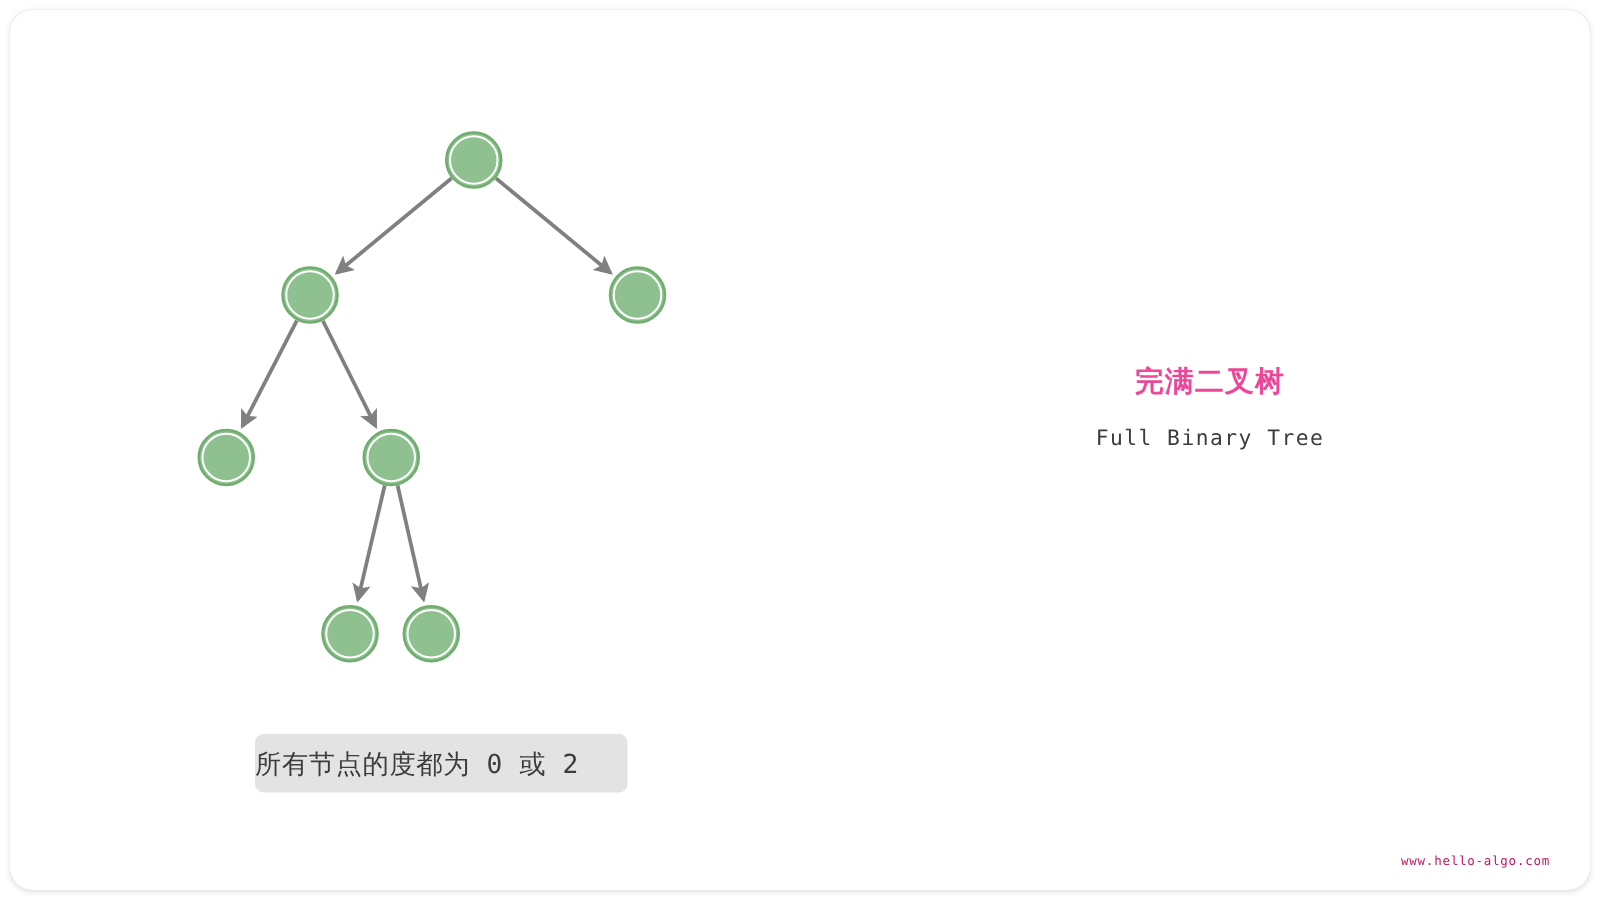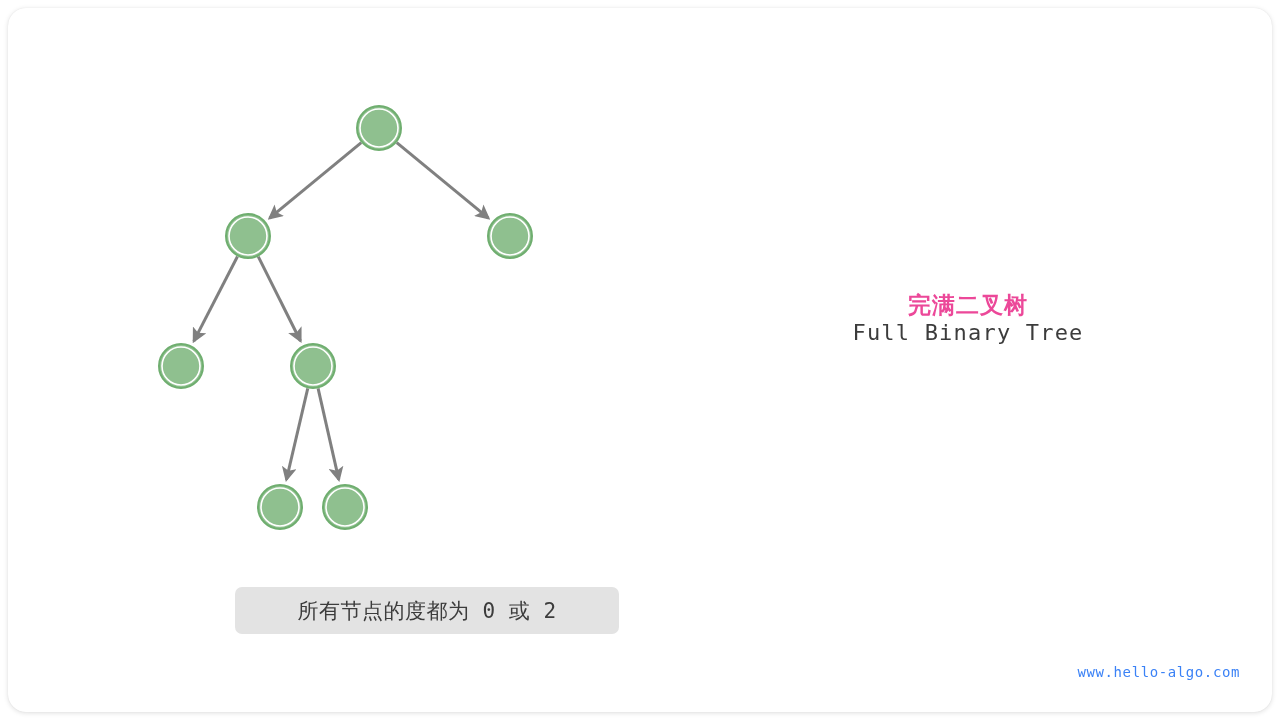--- a/index.html
+++ b/index.html
@@ -52,59 +52,59 @@
   #legend-title {
     font-family: "Liberation Sans", sans-serif;
     font-size: 23px;
     font-weight: bold;
     color: #ec4899;
     letter-spacing: 1px;
     line-height: 1.2;
   }
 
   #legend-subtitle {
+    margin-top: 21px;
     font-family: "DejaVu Sans Mono", monospace;
-    font-size: 22px;
+    font-size: 17px;
     font-weight: normal;
     color: #3c3c3c;
     letter-spacing: 1.2px;
     line-height: 1.2;
   }
 
   
   #caption {
     position: absolute;
     left: 204px;
     top: 587px;
-    width: 384px;
+    width: 298px;
     height: 47px;
     background: #e3e3e3;
     border-radius: 7px;
     display: flex;
     align-items: center;
-    justify-content: center;
-    margin-left: 31px;
+    justify-content: flex-start;
   }
 
   #caption-text {
     font-family: "DejaVu Sans Mono", "Liberation Sans", sans-serif;
     font-size: 21px;
     color: #3c3c3c;
     letter-spacing: 0.5px;
     white-space: nowrap;
   }
 
   
   #watermark {
     position: absolute;
     right: 40px;
-    bottom: 40px;
+    bottom: 25px;
     font-family: "DejaVu Sans Mono", monospace;
-    font-size: 14px;
-    color: #3b82f6;
+    font-size: 10px;
+    color: #be185d;
     letter-spacing: 0.6px;
   }
 </style>
 </head>
 <body>
 
 <div id="stage">
 
   <div id="card"></div>
 

